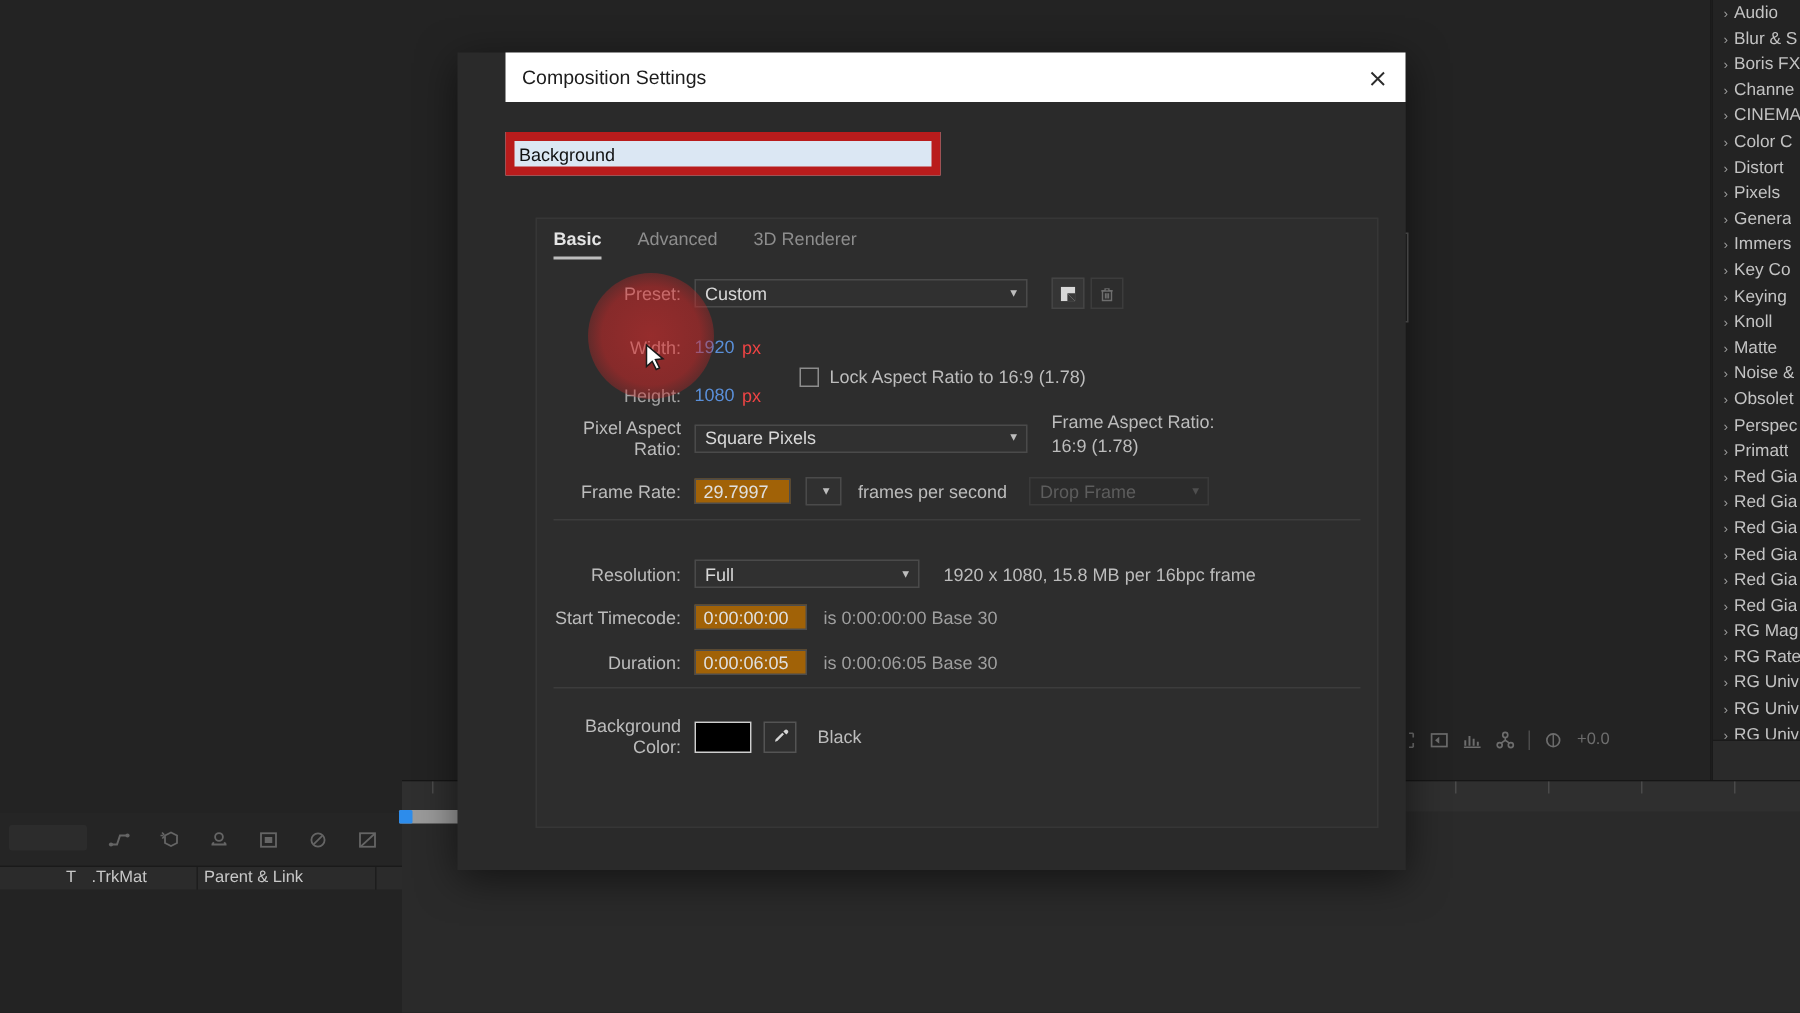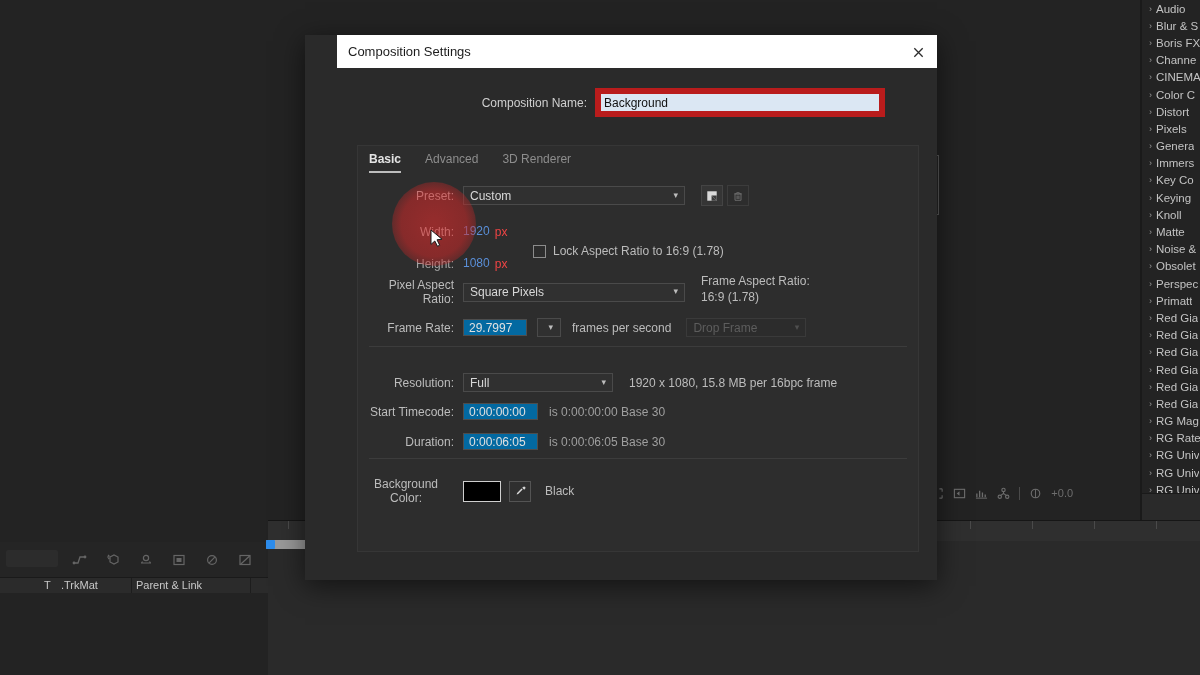--- a/index.html
+++ b/index.html
@@ -257,21 +257,21 @@
     width: 20px; height: 19px;
     background: #353535;
     border: 1px solid #444;
     display:flex; align-items:center; justify-content:center;
     cursor: pointer;
   }
   .iconbtn.muted { background:#2d2d2d; border-color:#3c3c3c; }
 
   .numfield {
     height: 17px;
-    background: #0369a1;
+    background: #a16207;
     border: 1px solid #4d4d4d;
     color: #e0e0e0;
     font-size: 12px;
     display:flex; align-items:center;
     padding: 0 5px;
     box-sizing: border-box;
     cursor: text;
   }
   .hotnum {
     color: #5a8fd8;
@@ -596,21 +596,20 @@
       <div class="modal-close">
         <svg viewBox="0 0 14 14" width="13" height="13">
             <path d="M2.5 2.5l9 9M11.5 2.5l-9 9" stroke="#2c2c2c" stroke-width="1.4"></path>
           </svg>
       </div>
     </div>
 
     <div class="modal-body">
 
       <div class="comp-name-row">
-        <div class="comp-name-label">Composition Name:</div>
         <input class="comp-name-input" type="text" value="Background" style="">
       </div>
 
       <div class="settings-panel">
 
         <div class="tabs">
           <div class="tab active">Basic</div>
           <div class="tab">Advanced</div>
           <div class="tab">3D Renderer</div>
         </div>
@@ -704,21 +703,21 @@
           <div class="lbl" style="width:96px;">Duration:</div>
           <div class="numfield" style="width:75px; margin-left:9px;">
             <span>0:00:06:05</span>
           </div>
           <span class="note-dim" style="margin-left:11px;">is 0:00:06:05  Base 30</span>
         </div>
 
         <div class="hr" style="top:312px;"></div>
 
         <div class="row" style="left:0; top:331px; width:560px;">
-          <div class="lbl" style="width:96px;text-align:center;">Background Color:</div>
+          <div class="lbl" style="width:96px;">Background Color:</div>
           <div class="swatch" style="margin-left:9px;"></div>
           <div class="iconbtn" style="margin-left:8px; background:#2f2f2f; border-color:#545454;">
             <svg viewBox="0 0 14 14" width="12" height="12">
                 <path d="M10.6 2.2a1.6 1.6 0 012.3 2.3l-1 1-2.3-2.3zM8.8 4l1.3 1.3-5.2 5.2-1.8.5.5-1.8z" fill="#d6d6d6"></path>
               </svg>
           </div>
           <span class="note" style="margin-left:14px;">Black</span>
         </div>
 
       </div>

